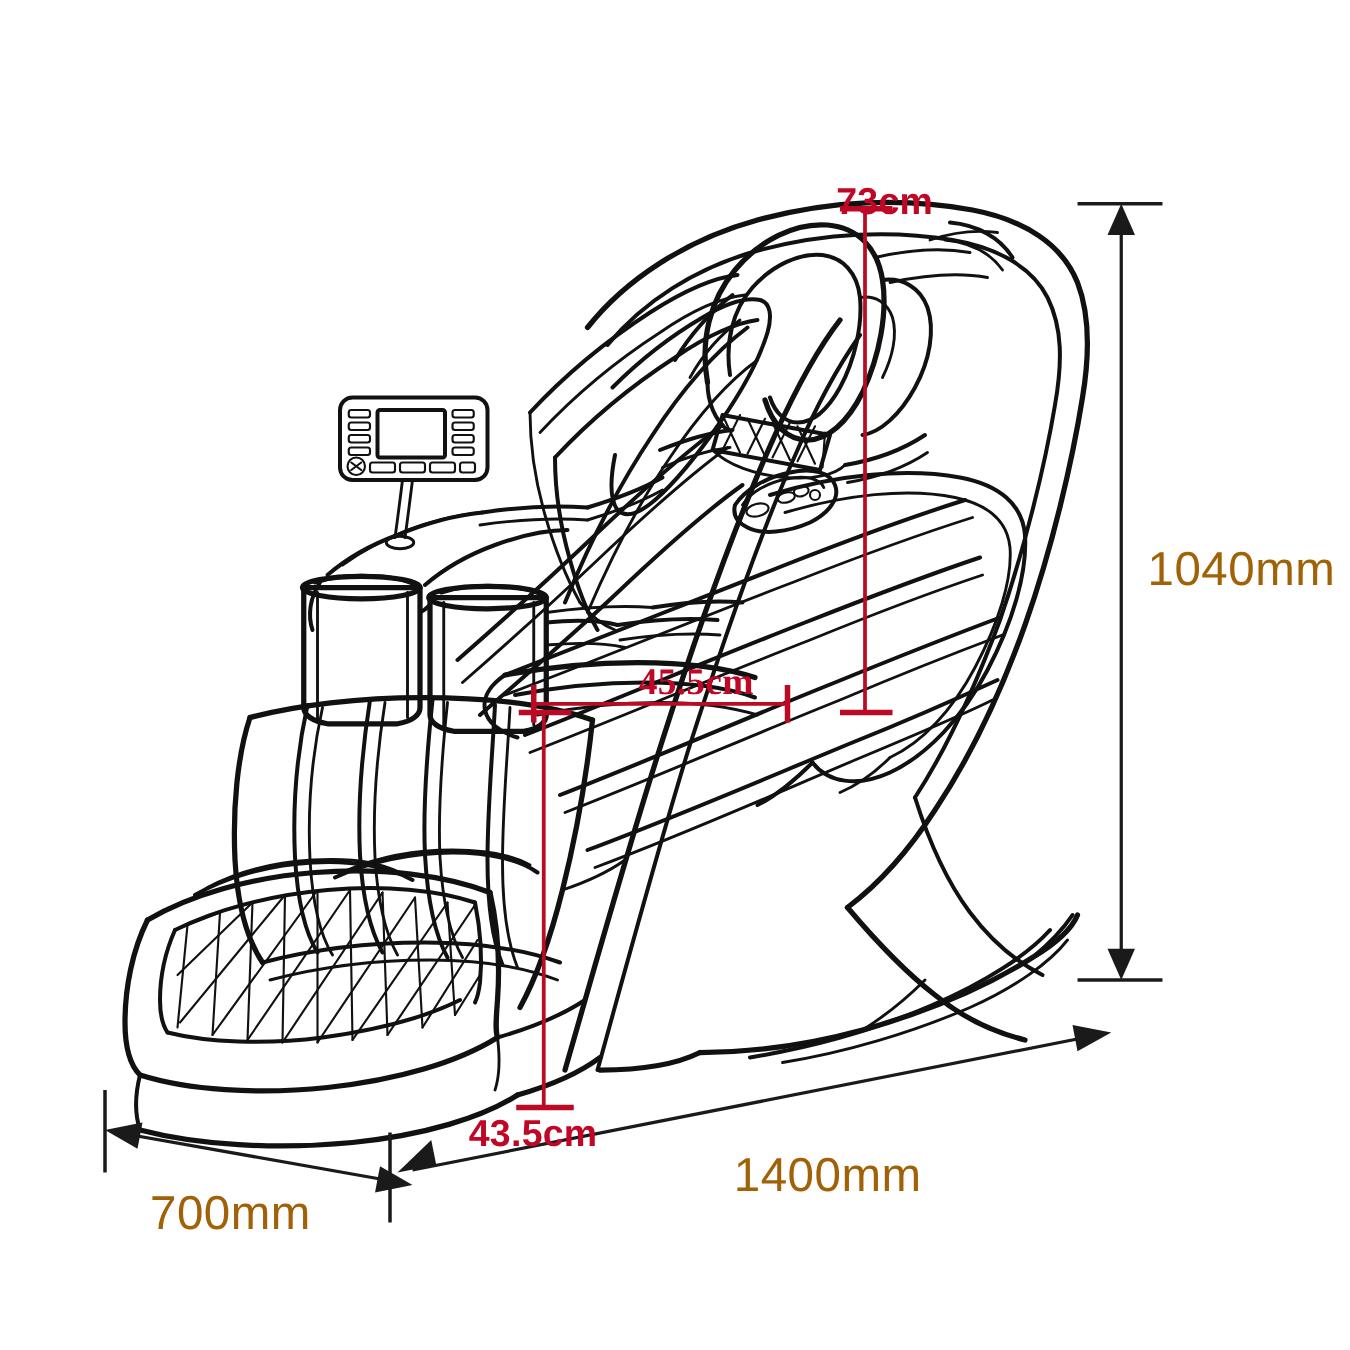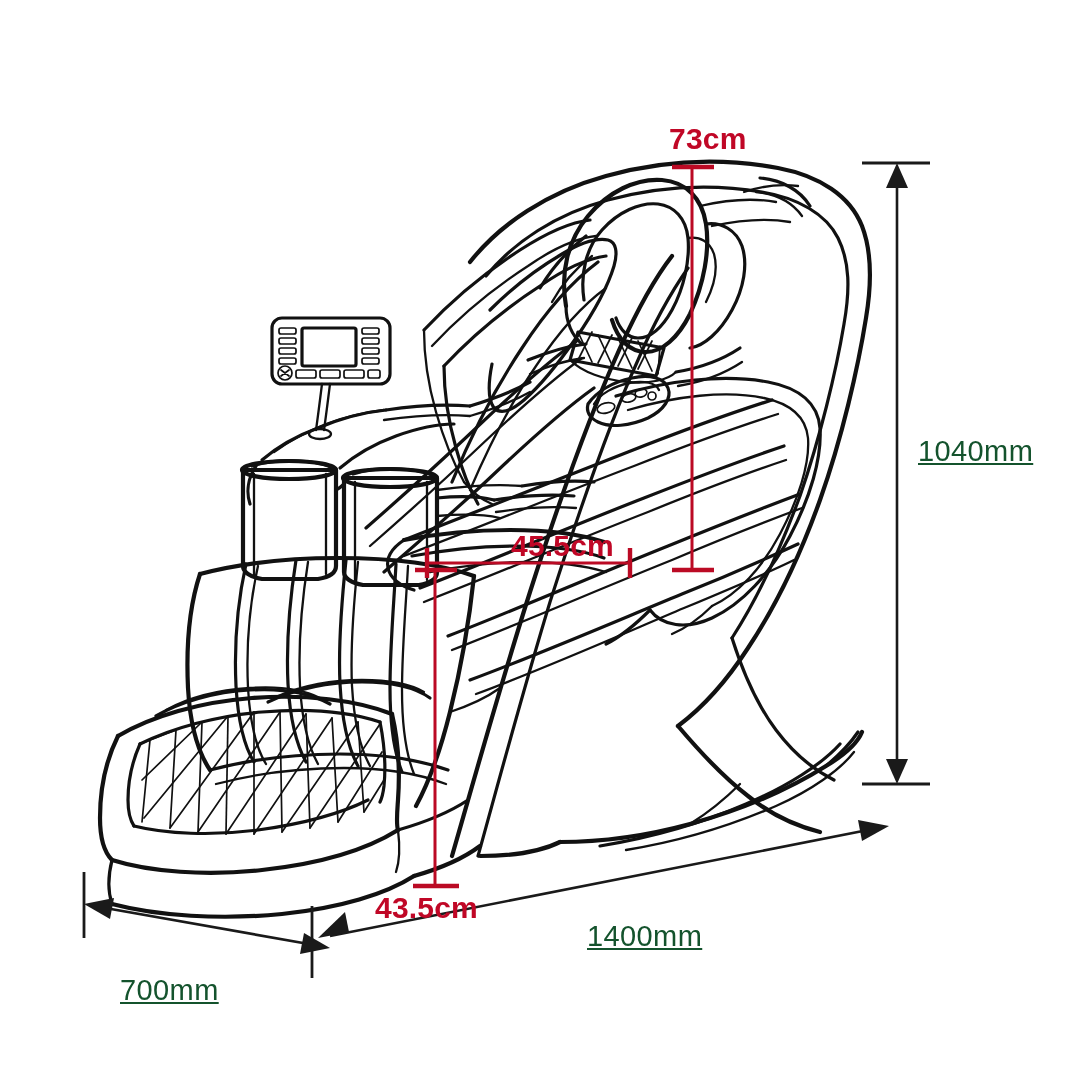--- a/index.html
+++ b/index.html
@@ -67,26 +67,25 @@
     user-select: none;
   }
   .lbl-red {
     color: #c00726;
     font-size: 30px;
     font-weight: 700;
     letter-spacing: 0.2px;
     font-family: "Liberation Sans", sans-serif;
   }
   .lbl-black {
-    color: #14532d;
-    font-size: 29px;
+    color: #a16207;
+    font-size: 38px;
     font-weight: 400;
     letter-spacing: 0.4px;
     font-family: "Liberation Sans", sans-serif;
-    text-decoration: underline;
   }
 </style>
 </head>
 <body>
 
 <div id="stage">
 
   <svg viewBox="0 0 1080 1080" xmlns="http://www.w3.org/2000/svg">
 
     <g>
@@ -427,25 +426,25 @@
     <g>
       <line class="dimblack" x1="94" y1="906" x2="320" y2="946"></line>
       <polygon class="arrowhead-black" points="84,904 114,898 110,919"></polygon>
       <polygon class="arrowhead-black" points="330,948 300,954 304,933"></polygon>
 
       <line class="dimblack-tick" x1="84" y1="872" x2="84" y2="938"></line>
     </g>
 
   </svg>
 
-  <div class="dimlabel lbl-red" style="left:669px; top:124px;">73cm</div>
-
-  <div class="dimlabel lbl-red" style="left:511px; top:531px;">45.5cm</div>
+  <div class="dimlabel lbl-red" style="left:669px; top:147px;">73cm</div>
+
+  <div class="dimlabel lbl-red" style="left:511px; top:531px;font-family:Liberation Serif, serif;">45.5cm</div>
 
   <div class="dimlabel lbl-red" style="left:375px; top:893px;">43.5cm</div>
 
   <div class="dimlabel lbl-black" style="left:918px; top:437px;">1040mm</div>
 
   <div class="dimlabel lbl-black" style="left:563px; top:922px;margin-left:24px;">1400mm</div>
 
-  <div class="dimlabel lbl-black" style="left:120px; top:976px;">700mm</div>
+  <div class="dimlabel lbl-black" style="left:120px; top:952px;">700mm</div>
 
 </div>
 
 </body></html>

